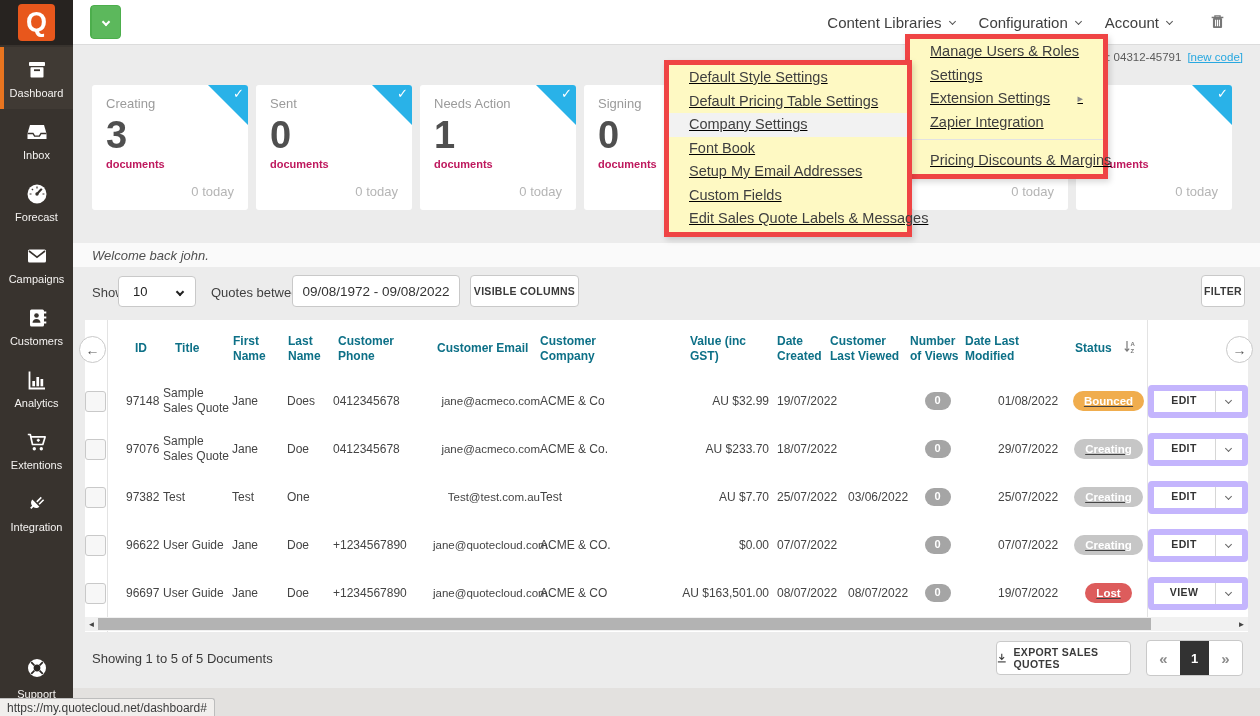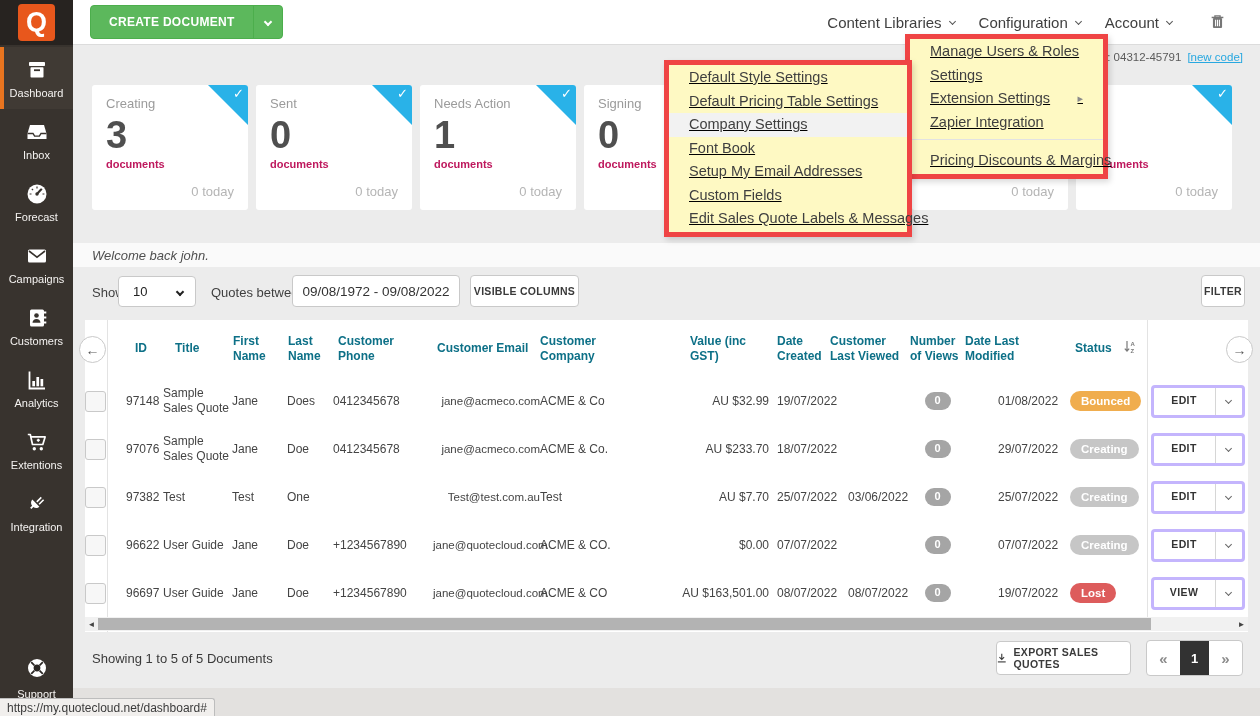--- a/index.html
+++ b/index.html
@@ -87,28 +87,28 @@
   .th.c-first,.th.c-last{padding-left:1px;}
   .th.c-phone{padding-left:5px;}
   .th.c-email{padding-left:4px;}
   .th.c-value{padding-left:42px;}
   .td.c-value{text-align:right; padding-right:8px; white-space:nowrap;}
   .td.c-viewed{padding-left:18px; white-space:nowrap;}
   .td.c-created{white-space:nowrap;}
   .td.c-modified{padding-left:33px; white-space:nowrap;}
   .th.c-status{padding-left:5px; display:flex; align-items:center; justify-content:space-between; padding-right:10px;}
   .td.c-views{display:flex; justify-content:center;}
-  .td.c-status{display:flex; }
+  .td.c-status{display:flex; justify-content:center;text-decoration:underline;}
   .td.c-actions{display:flex; justify-content:center;}
   .td.c-email{white-space:nowrap; font-size:11.5px;text-align:right;}
   .row-cb-cell { position:absolute; left:-22px; width:22px; height:48px; display:flex; align-items:center; }
   .row-checkbox { width:21px; height:21px; background:#f7f7f7; border:1px solid #c9c9c9; border-radius:3px; cursor:pointer; margin-left:0px; }
   .views-pill { min-width:26px; height:18px; border-radius:9px; background:#a5a5a5; color:#fff; font-size:11px; font-weight:bold; display:flex; align-items:center; justify-content:center; padding:0 6px; }
   .status-pill { height:20px; border-radius:11px; color:#fff; font-size:11.5px; font-weight:bold; display:flex; align-items:center; justify-content:center; padding:0 11px; white-space:nowrap; }
-  .action-btn { display:flex; height:33px; background:#fff; border:3px solid #c4b5fd; border-radius:4px; overflow:hidden; }
+  .action-btn { display:flex; height:33px; background:#fff; border:6px solid #c4b5fd; border-radius:4px; overflow:hidden; }
   .action-main { width:61px; display:flex; align-items:center; justify-content:center; font-size:10.5px; font-weight:bold; color:#333; letter-spacing:.4px; cursor:pointer; }
   .action-caret { width:27px; border-left:1px solid #d6d6d6; display:flex; align-items:center; justify-content:center; cursor:pointer; color:#666; }
   .action-caret .chev { width:5px; height:5px; border-width:1.6px; margin-top:-2px; }
   .col-divider-actions { position:absolute; left:1062px; top:0; bottom:15px; width:1px; background:#e3e3e3; }
 
   .circle-nav { position:absolute; width:27px; height:27px; border:1px solid #c9c9c9; border-radius:50%; background:#fff; display:flex; align-items:center; justify-content:center; font-size:14px; color:#555; cursor:pointer; z-index:3; }
   .circle-left { left:79px; top:336px; }
   .circle-right { left:1226px; top:336px; }
 
   
@@ -127,21 +127,20 @@
   .bottom-strip { position:absolute; left:73px; top:688px; width:1187px; height:28px; background:#e3e1df; }
   .status-bar { position:absolute; left:0; top:698px; height:18px; background:#f1efed; border-top:1px solid #bdbdbd; border-right:1px solid #bdbdbd; border-radius:0 3px 0 0; z-index:60; display:flex; align-items:center; padding:0 7px; font-size:12px; color:#3b3b3b; white-space:nowrap; }
 </style>
 </head>
 <body>
 
 <div id="app">
 
   <div class="topbar">
     <div class="create-btn">
-      <span class="cb-label">CREATE DOCUMENT</span>
       <span class="cb-caret">
           <span class="chev"></span>
         </span>
     </div>
     <div class="topnav">
 
         <div class="topnav-item">
           <span>Content Libraries</span>
           <span class="chev"></span>
         </div>

